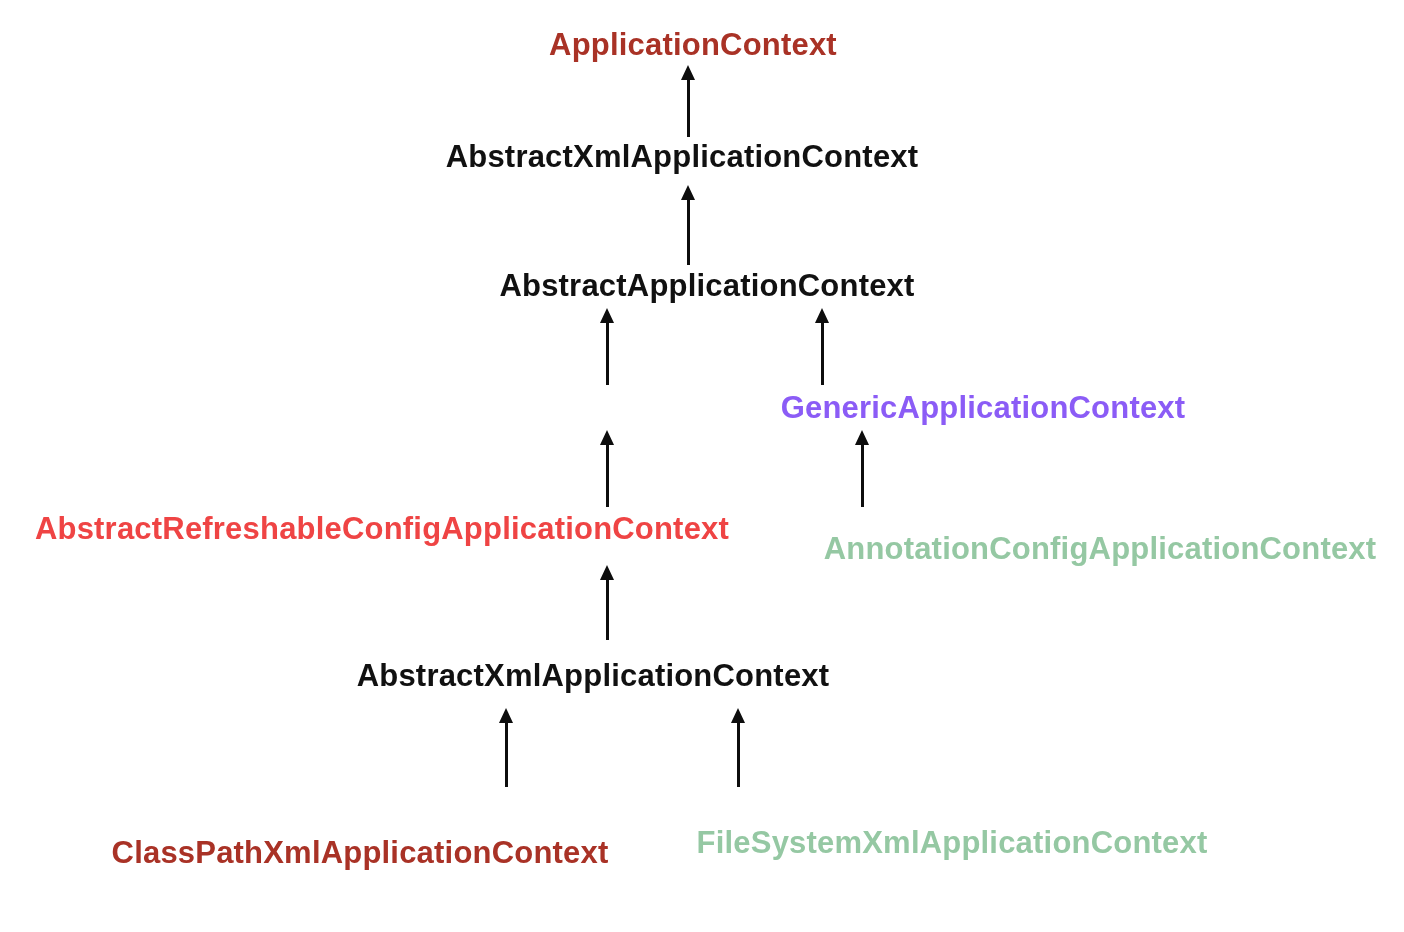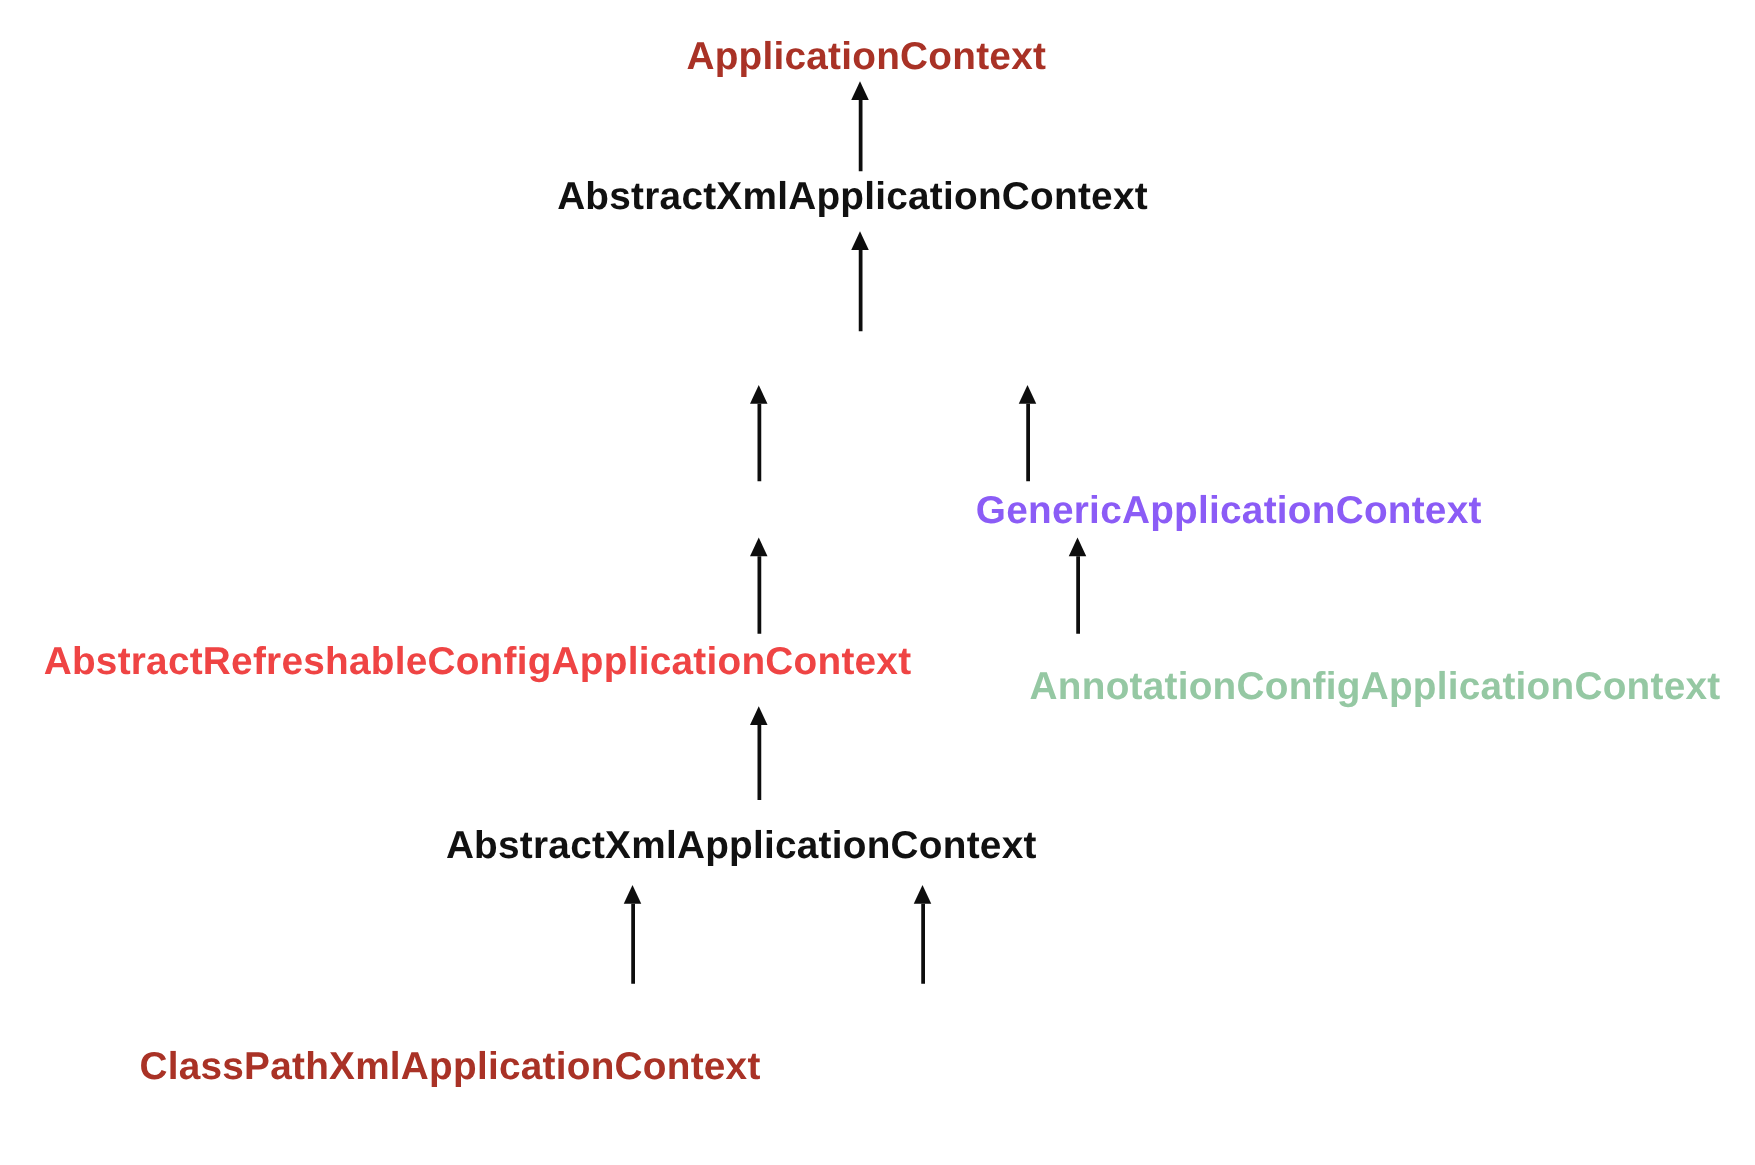--- a/index.html
+++ b/index.html
@@ -70,32 +70,34 @@
 </style>
 </head>
 <body>
 
 <div class="canvas">
 
   <div class="class-node pos-application" style="color: rgb(169, 50, 38);">ApplicationContext</div>
 
   <div class="class-node pos-configurable" style="color: rgb(17, 17, 17);">AbstractXmlApplicationContext</div>
 
+  <div class="class-node pos-abstract" style="color: rgb(17, 17, 17);">AbstractApplicationContext</div>
 
 
   <div class="class-node pos-generic" style="color: #8b5cf6;">GenericApplicationContext</div>
 
   <div class="class-node pos-abs-refresh-config" style="color: #ef4444; text-align: center;">AbstractRefreshableConfigApplicationContext</div>
 
   <div class="class-node pos-annotation-config" style="color: rgb(149, 200, 163);">AnnotationConfigApplicationContext</div>
 
   <div class="class-node pos-abstract-xml" style="color: rgb(17, 17, 17);">AbstractXmlApplicationContext</div>
 
   <div class="class-node pos-classpath-xml" style="color: rgb(169, 50, 38); margin-top: 10px;">ClassPathXmlApplicationContext</div>
 
+  <div class="class-node pos-filesystem-xml" style="color: rgb(149, 200, 163);">FileSystemXmlApplicationContext</div>
 
   <div class="arrow-up ar-1"></div>
   <div class="arrow-up ar-2"></div>
   <div class="arrow-up ar-3"></div>
   <div class="arrow-up ar-4"></div>
   <div class="arrow-up ar-5"></div>
   <div class="arrow-up ar-6"></div>
   <div class="arrow-up ar-7"></div>
   <div class="arrow-up ar-8"></div>
   <div class="arrow-up ar-9"></div>

